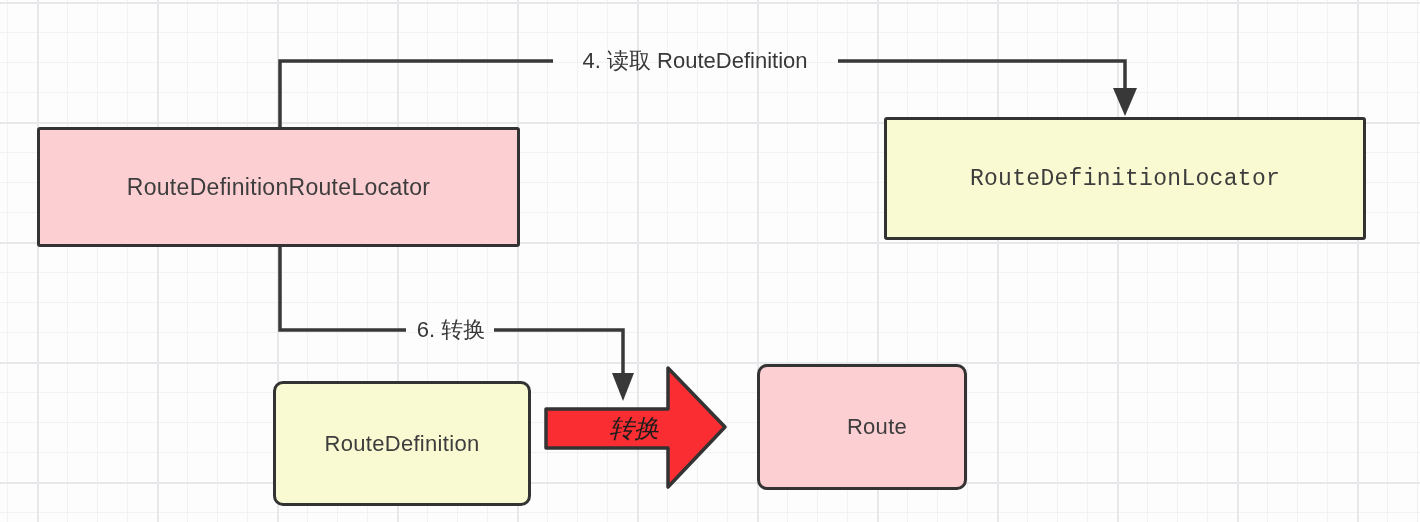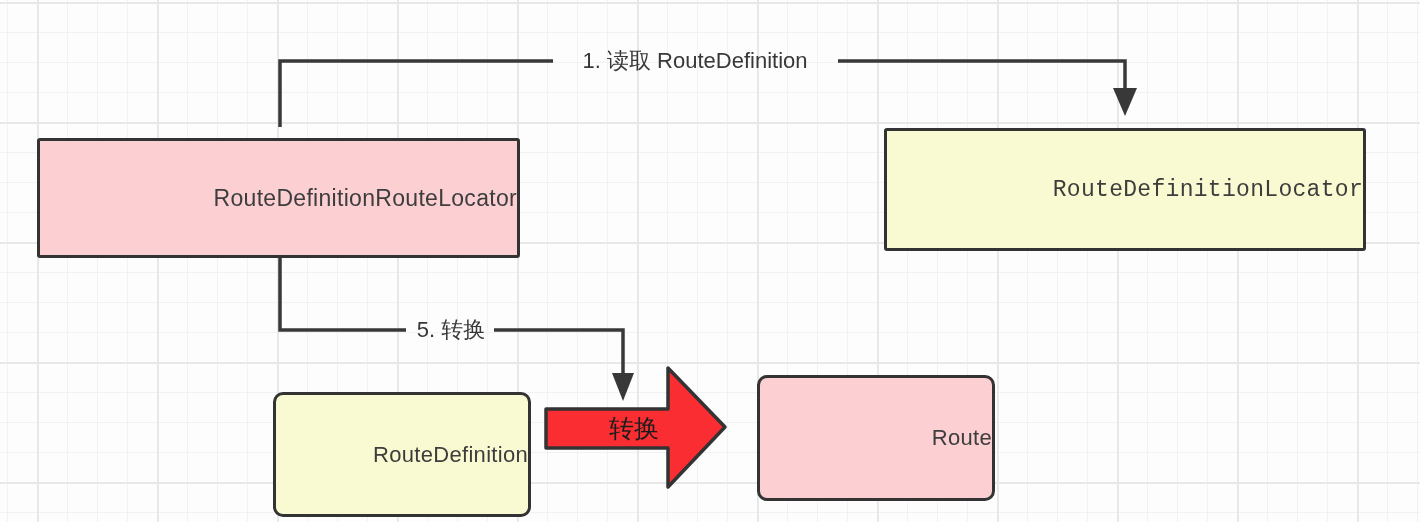--- a/index.html
+++ b/index.html
@@ -16,33 +16,33 @@
       linear-gradient(to right,#f2f2f4 1.5px,transparent 1.5px),
       linear-gradient(to bottom,#f2f2f4 1.5px,transparent 1.5px);
     background-size:120px 120px,120px 120px,30px 30px,30px 30px;
     background-position:37px 0,0 2px,7px 0,0 2px;
   }
   svg.wires{position:absolute;left:0;top:0;width:1420px;height:522px;}
   .wire{fill:none;stroke:#383838;stroke-width:3.5;}
   .head{fill:#383838;stroke:none;}
   .bigarrow{stroke:#333333;stroke-width:3.5;stroke-linejoin:round;}
   .node{
-    position:absolute;display:flex;align-items:center;justify-content:flex-end;
+    position:absolute;display:flex;align-items:center;justify-content:center;
     border:3px solid #333333;box-sizing:border-box;
-    font-size:23px;color:#3d3d3d;letter-spacing:0.3px;margin-top:11px;
+    font-size:23px;color:#3d3d3d;letter-spacing:0.3px;
   }
   .node.sq{border-radius:3px;}
   .node.rd{border-radius:10px;font-size:22px;}
   .edge-label{
     position:absolute;transform:translate(-50%,-50%);
     font-size:22px;color:#383838;white-space:nowrap;
   }
   .arrow-label{
     position:absolute;transform:translate(-50%,-50%);
-    font-size:25px;color:#1c1c1c;white-space:nowrap;
+    font-size:25px;color:#1c1c1c;white-space:nowrap;font-style:italic;
   }
 </style>
 </head>
 <body>
 
 <div class="canvas">
 
   <svg class="wires" viewBox="0 0 1420 522">
 
     <path class="wire" d="M280 127 V61 H553"></path>
@@ -61,23 +61,23 @@
   </div>
 
   <div class="node sq" style="left: 884px; top: 117px; width: 482px; height: 123px; background-color: rgb(250, 250, 210); font-family: Liberation Mono, monospace;">
     <span>RouteDefinitionLocator</span>
   </div>
 
   <div class="node rd" style="left: 273px; top: 381px; width: 258px; height: 125px; background-color: rgb(250, 250, 210);">
     <span>RouteDefinition</span>
   </div>
 
-  <div class="node rd" style="left: 757px; top: 364px; width: 238px; height: 126px; background-color: rgb(252, 207, 211); padding-left: 30px;">
+  <div class="node rd" style="left: 757px; top: 364px; width: 210px; height: 126px; background-color: rgb(252, 207, 211); padding-left: 30px;">
     <span>Route</span>
   </div>
 
-  <div class="edge-label" style="left:695px;top:61px">1. 读取 RouteDefinition</div>
+  <div class="edge-label" style="left:695px;top:61px">4. 读取 RouteDefinition</div>
 
-  <div class="edge-label" style="left:451px;top:330px">5. 转换</div>
+  <div class="edge-label" style="left:451px;top:330px">6. 转换</div>
 
   <div class="arrow-label" style="left:634px;top:428px">转换</div>
 
 </div>
 
 </body></html>

